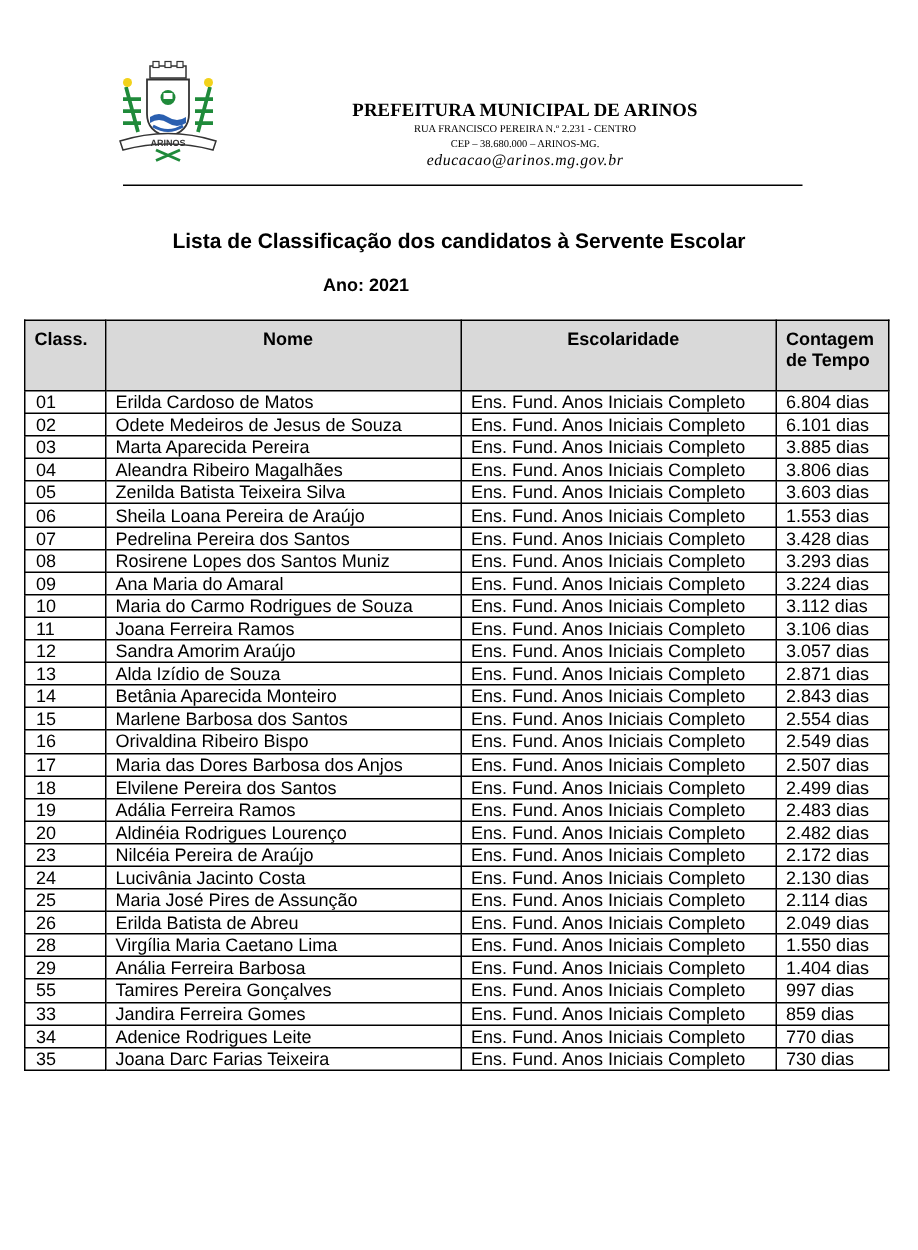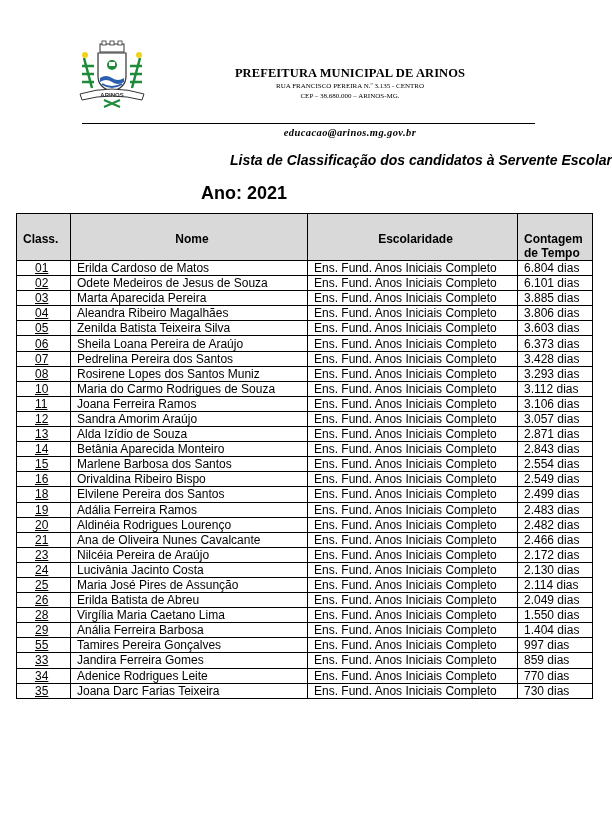--- a/index.html
+++ b/index.html
@@ -4,33 +4,33 @@
 <style>
   * { box-sizing: border-box; margin: 0; padding: 0; }
   html, body { width: 612px; height: 833px; background: #ffffff; overflow: hidden; }
   body { position: relative; font-family: "Liberation Sans", sans-serif; color: #000; }
 
   .letterhead { position: absolute; left: 0; top: 0; width: 608px; height: 130px; }
   .crest { position: absolute; left: 76px; top: 40px; width: 72px; height: 68px; }
   .lh-text { position: absolute; left: 160px; top: 66px; width: 380px; text-align: center; font-family: "Liberation Serif", serif; }
   .lh-title { font-size: 12.5px; font-weight: bold; letter-spacing: 0.1px; line-height: 15px; }
   .lh-addr { font-size: 7px; line-height: 10px; }
-  .lh-email { font-size: 10.5px; font-style: italic; font-weight: bold; line-height: 14px; letter-spacing: 0.4px; margin-top: 25px; }
+  .lh-email { font-size: 10.5px; font-style: italic; font-weight: normal; line-height: 14px; letter-spacing: 0.4px; }
   .lh-rule { position: absolute; left: 82px; top: 123px; width: 453px; height: 0; border-top: 1.5px solid #000; }
 
-  .doc-title { position: absolute; left: 0; top: 152px; width: 612px; text-align: right; font-size: 14px; font-weight: bold; font-style: italic; }
-  .doc-year { position: absolute; left: 0; top: 183px; width: 488px; text-align: center; font-size: 18px; font-weight: bold; }
+  .doc-title { position: absolute; left: 0; top: 152px; width: 612px; text-align: center; font-size: 14px; font-weight: bold; }
+  .doc-year { position: absolute; left: 0; top: 183px; width: 488px; text-align: center; font-size: 12px; font-weight: bold; }
 
   table.ranking { position: absolute; left: 16px; top: 213px; width: 576px; border-collapse: collapse; table-layout: fixed; }
   table.ranking th, table.ranking td { border: 1px solid #000; font-size: 12px; padding: 0 0 0 6px; line-height: 14px; white-space: nowrap; overflow: hidden; }
-  table.ranking th { background: #d9d9d9; font-weight: bold; vertical-align: top; height: 47px; padding-top: 18px; text-align: center; }
+  table.ranking th { background: #d9d9d9; font-weight: bold; vertical-align: top; height: 47px; padding-top: 5px; text-align: center; }
   table.ranking th.c-class { text-align: left; padding-left: 6px; }
   table.ranking th.c-time { text-align: left; padding-left: 6px; white-space: normal; line-height: 14px; }
   table.ranking td { height: 15.1px; }
-  table.ranking td.c-class { padding-left: 18px; text-decoration: underline; }
+  table.ranking td.c-class { padding-left: 7px; }
   table.ranking td.c-esc { padding-left: 6px; }
   table.ranking td.c-time { padding-left: 6px; }
   col.col-class { width: 54px; }
   col.col-nome { width: 237px; }
   col.col-esc { width: 210px; }
   col.col-time { width: 75px; }
 </style>
 </head>
 <body>
 
@@ -52,21 +52,21 @@
     <path d="M64 18 L56 48 M54 26 L66 26 M54 34 L66 34 M54 42 L66 42" stroke="#1f8a3a" stroke-width="2.5" fill="none"></path>
     <circle cx="9" cy="15" r="3" fill="#f2d21b"></circle>
     <circle cx="63" cy="15" r="3" fill="#f2d21b"></circle>
 
     <path d="M4 54 Q36 44 68 54 L66 60 Q36 52 6 60 Z" fill="#fff" stroke="#333" stroke-width="1"></path>
     <text x="36" y="57" font-size="6" text-anchor="middle" font-weight="bold" font-family="Liberation Sans, sans-serif" fill="#333">ARINOS</text>
     <path d="M28 60 L44 67 M44 60 L28 67" stroke="#1f8a3a" stroke-width="2"></path>
   </svg>
   <div class="lh-text">
     <div class="lh-title">PREFEITURA MUNICIPAL DE ARINOS</div>
-    <div class="lh-addr">RUA FRANCISCO  PEREIRA  N.º 3.135 - CENTRO</div>
+    <div class="lh-addr">RUA FRANCISCO  PEREIRA  N.º 2.231 - CENTRO</div>
     <div class="lh-addr">CEP – 38.680.000  – ARINOS-MG.</div>
     <div class="lh-email">educacao@arinos.mg.gov.br</div>
   </div>
   <div class="lh-rule"></div>
 </div>
 
 <div class="doc-title">Lista de Classificação dos candidatos à Servente Escolar</div>
 <div class="doc-year">Ano: 2021</div>
 
 <table class="ranking">
@@ -112,35 +112,41 @@
       <tr>
         <td class="c-class">05</td>
         <td class="c-nome">Zenilda Batista Teixeira Silva</td>
         <td class="c-esc">Ens. Fund. Anos Iniciais Completo</td>
         <td class="c-time">3.603 dias</td>
       </tr>
       <tr>
         <td class="c-class">06</td>
         <td class="c-nome">Sheila Loana Pereira de Araújo</td>
         <td class="c-esc">Ens. Fund. Anos Iniciais Completo</td>
-        <td class="c-time">6.373 dias</td>
+        <td class="c-time">1.553 dias</td>
       </tr>
       <tr>
         <td class="c-class">07</td>
         <td class="c-nome">Pedrelina Pereira dos Santos</td>
         <td class="c-esc">Ens. Fund. Anos Iniciais Completo</td>
         <td class="c-time">3.428 dias</td>
       </tr>
       <tr>
         <td class="c-class">08</td>
         <td class="c-nome">Rosirene Lopes dos Santos Muniz</td>
         <td class="c-esc">Ens. Fund. Anos Iniciais Completo</td>
         <td class="c-time">3.293 dias</td>
       </tr>
       <tr>
+        <td class="c-class">09</td>
+        <td class="c-nome">Ana Maria do Amaral</td>
+        <td class="c-esc">Ens. Fund. Anos Iniciais Completo</td>
+        <td class="c-time">3.224 dias</td>
+      </tr>
+      <tr>
         <td class="c-class">10</td>
         <td class="c-nome">Maria do Carmo Rodrigues de Souza</td>
         <td class="c-esc">Ens. Fund. Anos Iniciais Completo</td>
         <td class="c-time">3.112 dias</td>
       </tr>
       <tr>
         <td class="c-class">11</td>
         <td class="c-nome">Joana Ferreira Ramos</td>
         <td class="c-esc">Ens. Fund. Anos Iniciais Completo</td>
         <td class="c-time">3.106 dias</td>
@@ -169,44 +175,44 @@
         <td class="c-esc">Ens. Fund. Anos Iniciais Completo</td>
         <td class="c-time">2.554 dias</td>
       </tr>
       <tr>
         <td class="c-class">16</td>
         <td class="c-nome">Orivaldina Ribeiro Bispo</td>
         <td class="c-esc">Ens. Fund. Anos Iniciais Completo</td>
         <td class="c-time">2.549 dias</td>
       </tr>
       <tr>
+        <td class="c-class">17</td>
+        <td class="c-nome">Maria das Dores Barbosa dos Anjos</td>
+        <td class="c-esc">Ens. Fund. Anos Iniciais Completo</td>
+        <td class="c-time">2.507 dias</td>
+      </tr>
+      <tr>
         <td class="c-class">18</td>
         <td class="c-nome">Elvilene Pereira dos Santos</td>
         <td class="c-esc">Ens. Fund. Anos Iniciais Completo</td>
         <td class="c-time">2.499 dias</td>
       </tr>
       <tr>
         <td class="c-class">19</td>
         <td class="c-nome">Adália Ferreira Ramos</td>
         <td class="c-esc">Ens. Fund. Anos Iniciais Completo</td>
         <td class="c-time">2.483 dias</td>
       </tr>
       <tr>
         <td class="c-class">20</td>
         <td class="c-nome">Aldinéia Rodrigues Lourenço</td>
         <td class="c-esc">Ens. Fund. Anos Iniciais Completo</td>
         <td class="c-time">2.482 dias</td>
       </tr>
       <tr>
-        <td class="c-class">21</td>
-        <td class="c-nome">Ana de Oliveira Nunes Cavalcante</td>
-        <td class="c-esc">Ens. Fund. Anos Iniciais Completo</td>
-        <td class="c-time">2.466 dias</td>
-      </tr>
-      <tr>
         <td class="c-class">23</td>
         <td class="c-nome">Nilcéia Pereira de Araújo</td>
         <td class="c-esc">Ens. Fund. Anos Iniciais Completo</td>
         <td class="c-time">2.172 dias</td>
       </tr>
       <tr>
         <td class="c-class">24</td>
         <td class="c-nome">Lucivânia Jacinto Costa</td>
         <td class="c-esc">Ens. Fund. Anos Iniciais Completo</td>
         <td class="c-time">2.130 dias</td>

